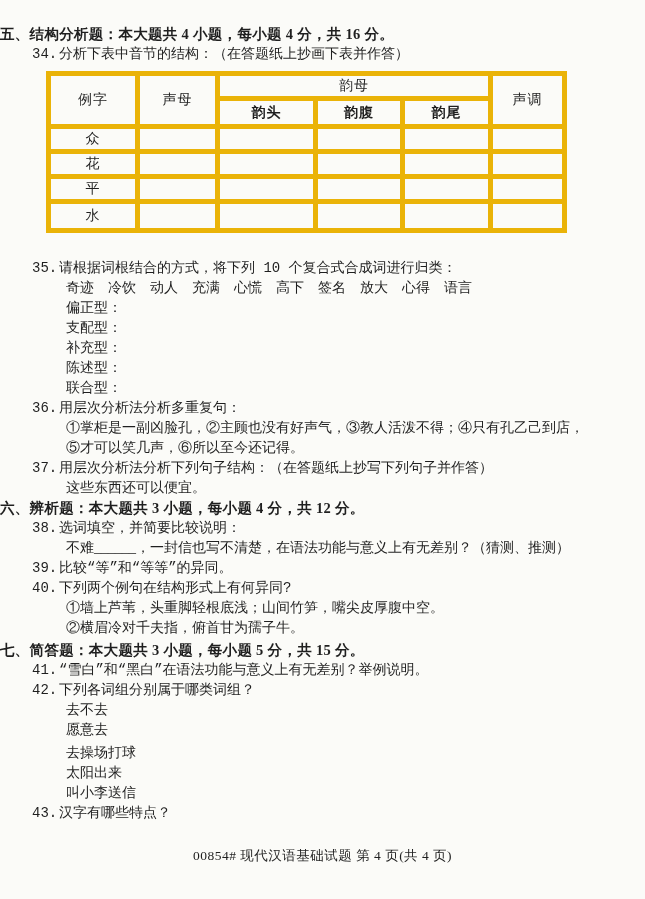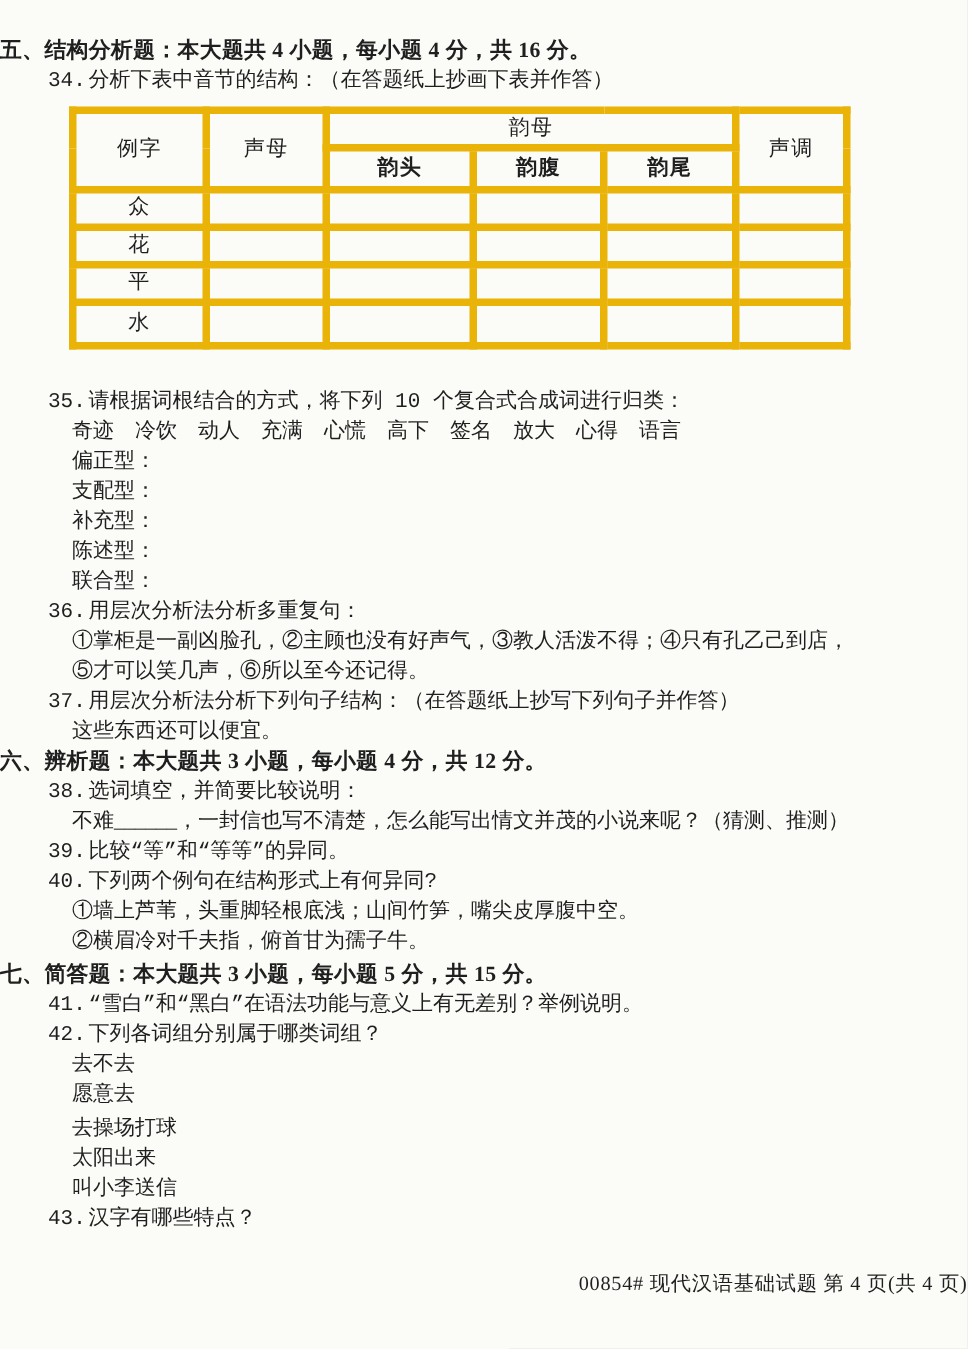--- a/index.html
+++ b/index.html
@@ -18,21 +18,21 @@
   .content { position: absolute; top: 24px; left: 0; right: 0; }
   .line { white-space: pre-wrap; }
   .heading {
     font-weight: bold;
     font-size: 14.5px;
     letter-spacing: 0.3px;
   }
   .q { display: flex; padding-left: 32px; font-family: Liberation Mono, monospace; }
   .qnum { flex: none; width: 27px; }
   .qtext { flex: 1; }
-  .cont { padding-left: 48px; }
+  .cont { padding-left: 66px; }
 
   .syl-table {
     border-collapse: collapse;
     table-layout: fixed;
     margin: 7px 0 0 46px;
     width: 516px;
     text-align: center;
   }
   .syl-table td {
     border: 5px solid #eab308;
@@ -50,21 +50,21 @@
 
   .gap-q35 { margin-top: 25px; }
   .gap-s7  { margin-top: 2px; }
   .gap-i3  { margin-top: 3px; }
 
   .footer {
     position: absolute;
     top: 846px;
     left: 0;
     width: 100%;
-    text-align: right;
+    text-align: center;
     font-size: 13.5px;
     letter-spacing: 0.5px;
   }
 </style>
 </head>
 <body>
 
 <div class="page">
   <div class="content">
 
@@ -154,21 +154,21 @@
       <span class="qtext">用层次分析法分析下列句子结构：（在答题纸上抄写下列句子并作答）</span>
     </div>
     <div class="line cont">这些东西还可以便宜。</div>
 
     <div class="line heading">六、辨析题：本大题共 3 小题，每小题 4 分，共 12 分。</div>
 
     <div class="line q">
       <span class="qnum">38.</span>
       <span class="qtext">选词填空，并简要比较说明：</span>
     </div>
-    <div class="line cont">不难______，一封信也写不清楚，怎么能写出情文并茂的小说来呢？（猜测、推测）</div>
+    <div class="line cont">不难______，一封信也写不清楚，在语法功能与意义上有无差别？（猜测、推测）</div>
 
     <div class="line q">
       <span class="qnum">39.</span>
       <span class="qtext">比较“等”和“等等”的异同。</span>
     </div>
 
     <div class="line q">
       <span class="qnum">40.</span>
       <span class="qtext">下列两个例句在结构形式上有何异同?</span>
     </div>

